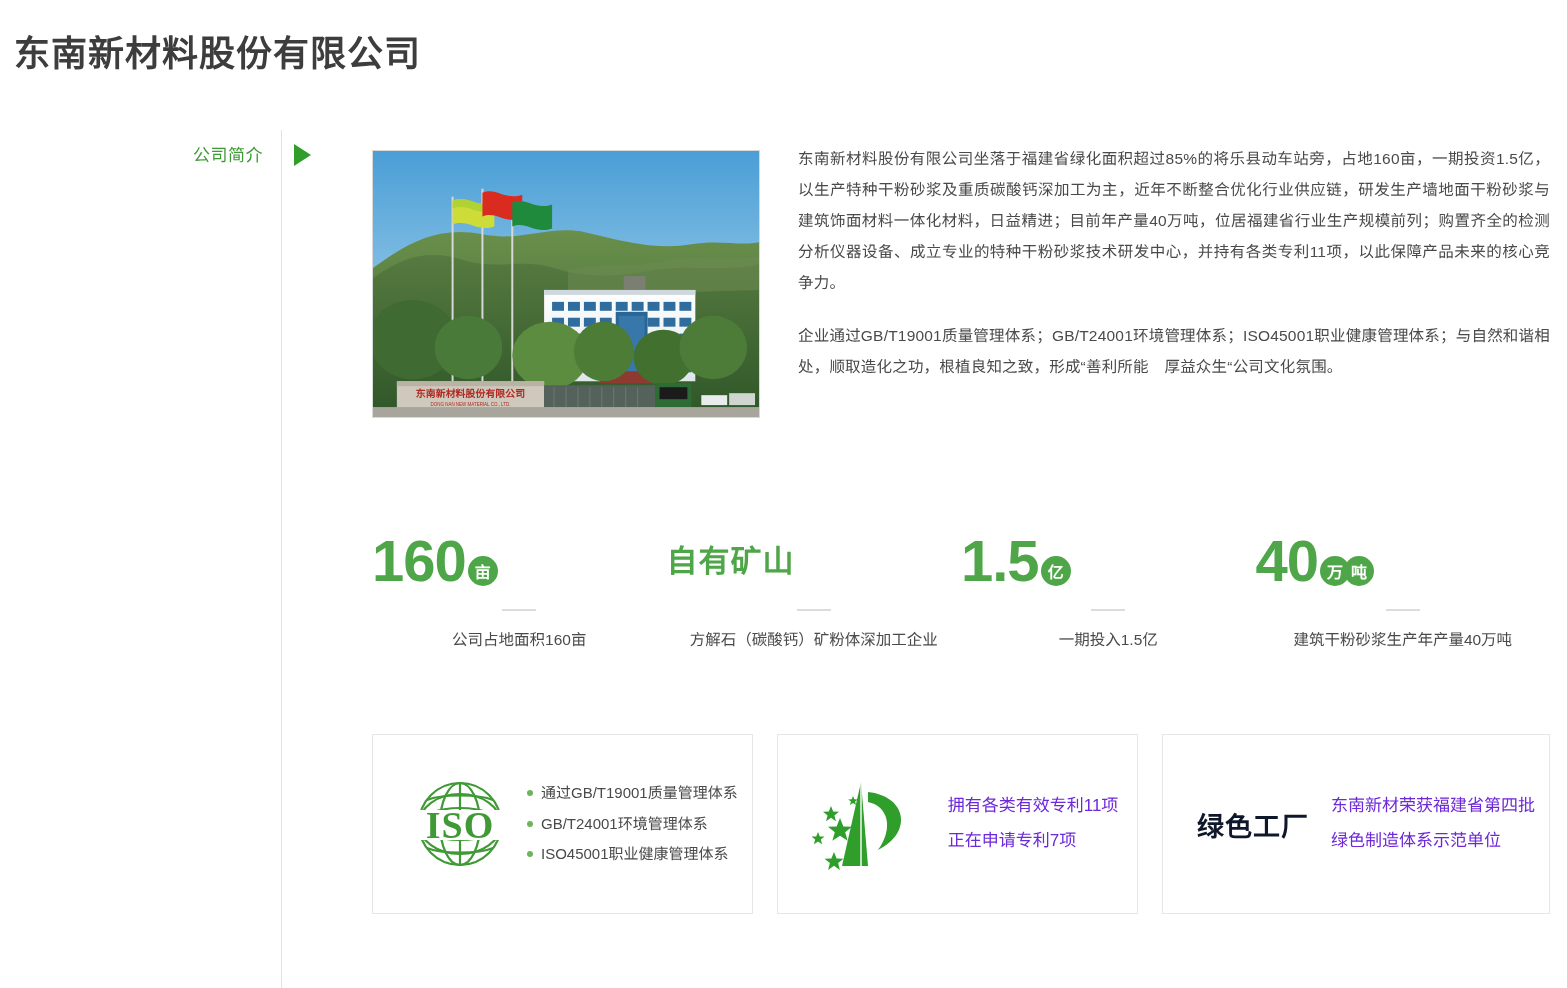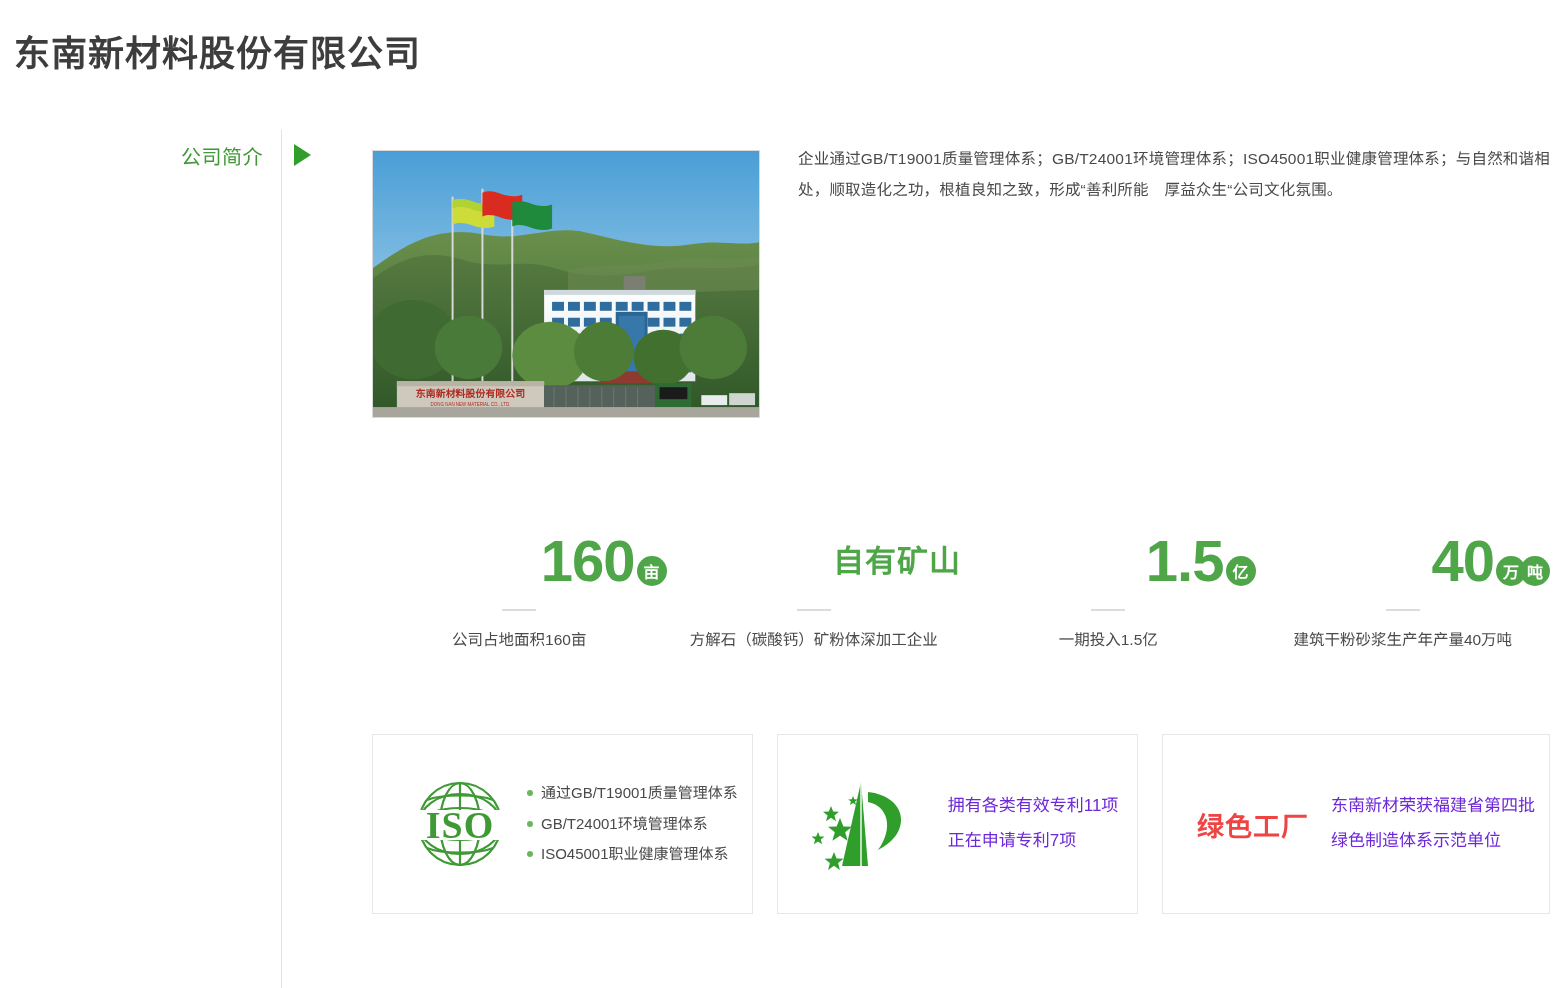--- a/index.html
+++ b/index.html
@@ -44,21 +44,21 @@
     left: 281px;
     top: 0;
     width: 1px;
     height: 858px;
     background: #e2e2e2;
   }
   #nav-label {
     position: absolute;
     right: 27px;
     top: 11px;
-    font-size: 20px;
+    font-size: 17px;
     color: #3f9a35;
     white-space: nowrap;
     letter-spacing: .5px;
   }
   #play-icon {
     position: absolute;
     left: 294px;
     top: 144px;
     width: 0;
     height: 0;
@@ -118,21 +118,21 @@
   }
   .stat-cell {
     flex: 1 1 0;
     text-align: center;
     position: relative;
   }
   .stat-headline {
     height: 72px;
     display: flex;
     align-items: center;
-    justify-content: flex-end;
+    justify-content: flex-start;
     color: #4ea648;
     white-space: nowrap;
   }
   .stat-number {
     font-size: 58px;
     font-weight: bold;
     line-height: 1;
     letter-spacing: -1px;
   }
   .stat-word {
@@ -230,21 +230,21 @@
     font-size: 17px;
     color: #6d28d9;
     line-height: 2.05;
     white-space: nowrap;
   }
 
   
   #green-factory-mark {
     font-size: 27px;
     font-weight: bold;
-    color: #ef4444;
+    color: #0f172a;
     letter-spacing: 1px;
     margin-left: 20px;
     white-space: nowrap;
   }
   #green-factory-lines { padding-left: 22px; }
 </style>
 </head>
 <body>
 
 <h1 id="page-title">东南新材料股份有限公司</h1>
@@ -369,20 +369,21 @@
         <rect x="284" y="234" width="36" height="28" fill="#2f6b35"></rect>
         <rect x="288" y="238" width="28" height="12" fill="#1b1b1b"></rect>
         <rect x="330" y="246" width="26" height="10" fill="#e9ecec"></rect>
         <rect x="358" y="244" width="26" height="12" fill="#cfd6cf"></rect>
 
         <rect x="0" y="258" width="388" height="10" fill="#a8a69c"></rect>
       </svg>
     </div>
 
     <div id="intro-text">
+      <p class="para">东南新材料股份有限公司坐落于福建省绿化面积超过85%的将乐县动车站旁，占地160亩，一期投资1.5亿，以生产特种干粉砂浆及重质碳酸钙深加工为主，近年不断整合优化行业供应链，研发生产墙地面干粉砂浆与建筑饰面材料一体化材料，日益精进；目前年产量40万吨，位居福建省行业生产规模前列；购置齐全的检测分析仪器设备、成立专业的特种干粉砂浆技术研发中心，并持有各类专利11项，以此保障产品未来的核心竞争力。</p>
       <p class="para">企业通过GB/T19001质量管理体系；GB/T24001环境管理体系；ISO45001职业健康管理体系；与自然和谐相处，顺取造化之功，根植良知之致，形成“善利所能　厚益众生“公司文化氛围。</p>
     </div>
   </div>
 
   <div id="stats-row">
 
     <div class="stat-cell">
       <div class="stat-headline">
         <span class="stat-number">160</span>
         <span class="unit-badge">亩</span>

